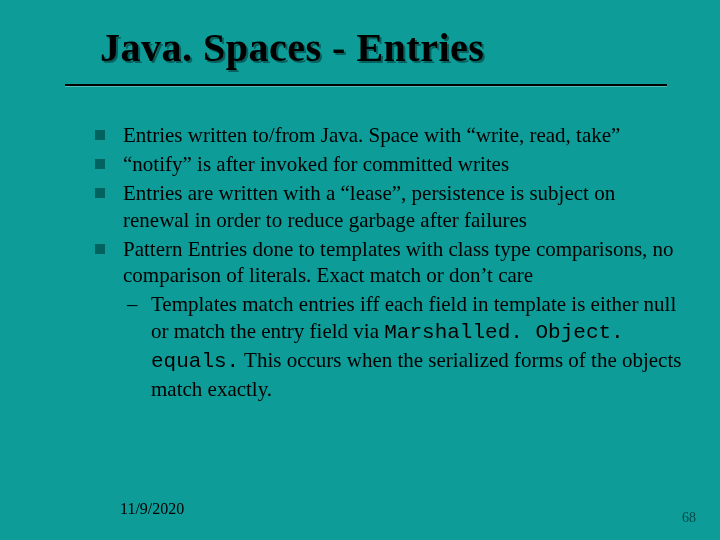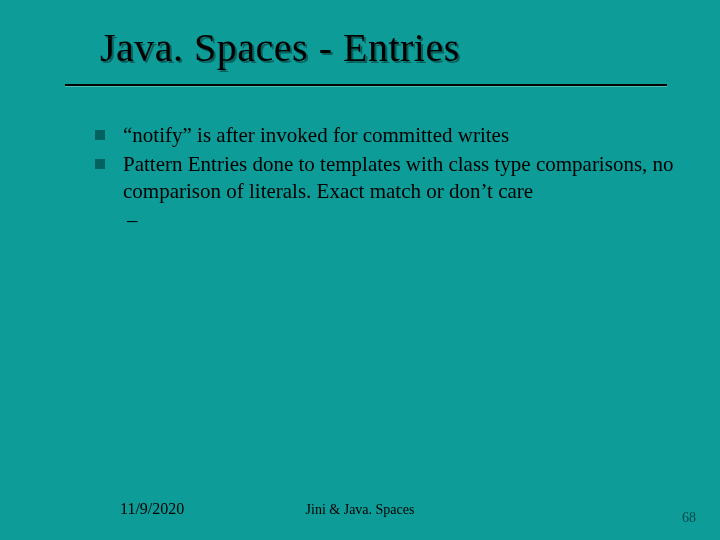--- a/index.html
+++ b/index.html
@@ -13,21 +13,21 @@
   .slide {
     width: 720px;
     height: 540px;
     position: relative;
   }
   .title {
     position: absolute;
     left: 100px;
     top: 24px;
     font-size: 40px;
-    font-weight: 400;
+    font-weight: 700;
     color: #000;
     text-shadow: 2px 2px 0 rgba(7,90,87,0.9);
     letter-spacing: 0.5px;
   }
   .rule {
     position: absolute;
     left: 65px;
     top: 84px;
     width: 602px;
     height: 0;
@@ -96,38 +96,45 @@
 </head>
 <body>
 
 <div class="slide">
 
   <div class="title">Java. Spaces - Entries</div>
   <div class="rule"></div>
 
   <div class="body">
 
+    <div class="bul">
+      <span class="sq"></span>
+      <span>Entries written to/from Java. Space with “write, read, take”</span>
+    </div>
 
     <div class="bul">
       <span class="sq"></span>
       <span>“notify” is after invoked for committed writes</span>
     </div>
 
     <div class="bul">
       <span class="sq"></span>
+      <span>Entries are written with a “lease”, persistence is subject on renewal in order to reduce garbage after failures</span>
     </div>
 
     <div class="bul">
       <span class="sq"></span>
       <span>Pattern Entries done to templates with class type comparisons, no comparison of literals. Exact match or don’t care</span>
     </div>
 
     <div class="sub">
       <span class="dash">–</span>
+      <span>
+        <span>Templates match entries iff each field in template is either null or match the entry field via </span><span class="mono">Marshalled. Object. equals.</span><span> This occurs when the serialized forms of the objects match exactly.</span>
+      </span>
     </div>
 
   </div>
 
   <div class="footer-date">11/9/2020</div>
-  <div class="footer-center">Jini  &amp;  Java. Spaces</div>
   <div class="footer-num">68</div>
 
 </div>
 
 </body></html>

